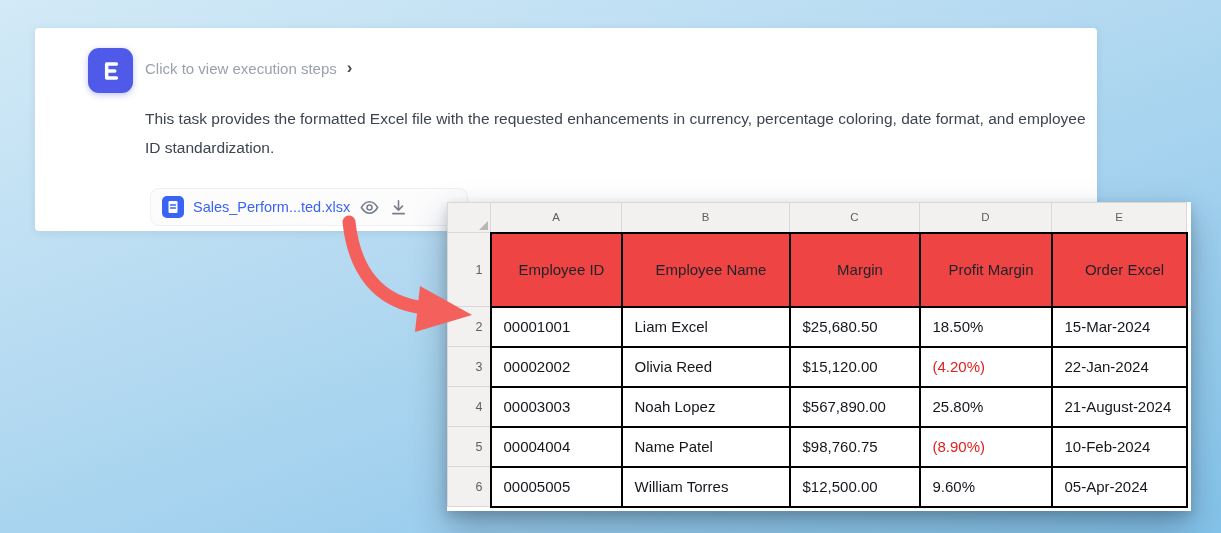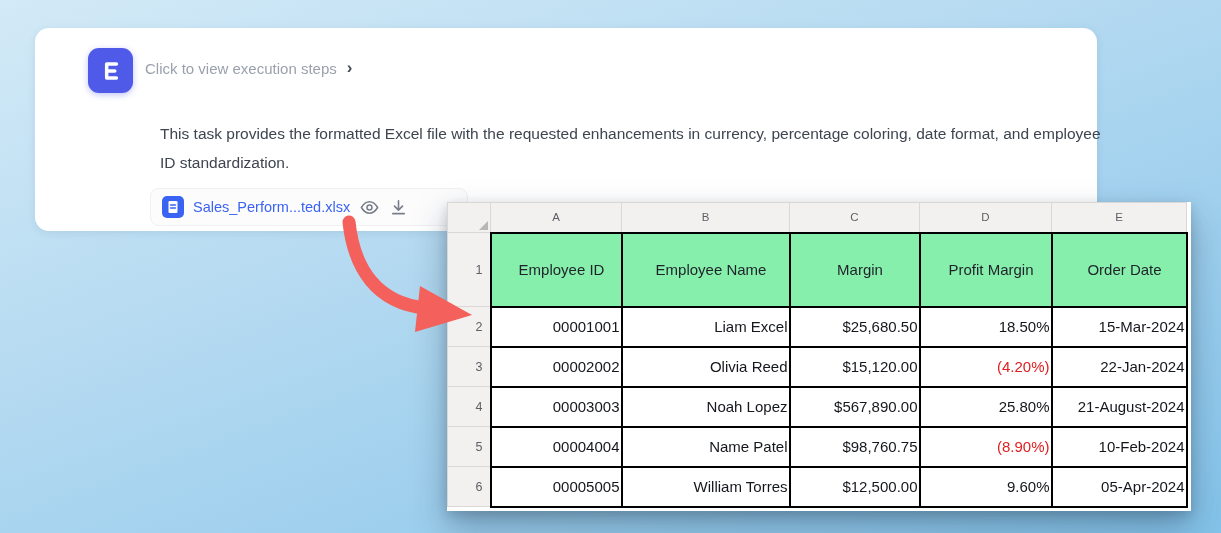--- a/index.html
+++ b/index.html
@@ -5,38 +5,38 @@
   html,body { margin:0; padding:0; }
   body {
     width:1221px; height:533px; overflow:hidden; position:relative;
     background: linear-gradient(160deg, #d3eaf7 0%, #b5daf1 40%, #84c3ea 100%);
     font-family: "Liberation Sans", sans-serif;
   }
 
   
   .card {
     position:absolute; left:35px; top:28px; width:1062px; height:203px;
-    background:#ffffff; border-radius:14px;
+    background:#ffffff; border-radius:4px;
     box-shadow: 0 2px 8px rgba(40,70,110,.10);
     z-index:1;
   }
   .agent-icon {
     position:absolute; left:53px; top:20px; width:45px; height:45px;
     background:#4f5ae8; border-radius:11px;
     display:flex; align-items:center; justify-content:center;
     box-shadow:0 2px 6px rgba(79,90,232,.35);
   }
   .exec-header {
     position:absolute; left:110px; top:32px;
     display:flex; align-items:center; gap:10px;
     font-size:15px; color:#9aa1ac; cursor:pointer;
   }
   .chev { color:#444b57; font-size:17px; font-weight:bold; line-height:1; transform:translateY(-1px); }
   .msg {
-    position:absolute; left:110px; top:76px; width:960px; margin:15px;
+    position:absolute; left:110px; top:76px; width:960px; margin:0;
     font-size:15.5px; line-height:29px; color:#3e4450;
   }
   .chip {
     position:absolute; left:115px; top:160px; width:318px; height:38px; box-sizing:border-box;
     background:#fcfcfd; border:1px solid #f0f0f3; border-radius:9px;
     display:flex; align-items:center; gap:9px; padding:12px 11px;
     cursor:pointer;
   }
   .doc-badge {
     width:22px; height:22px; flex:0 0 auto; background:#3b63f3; border-radius:5px;
@@ -65,28 +65,28 @@
     color:#5d6066; vertical-align:middle;
   }
   .colhead { font-size:11.5px; text-align:center; }
   .rowhead { font-size:12.5px; text-align:right; padding-right:7px; }
   .corner  { position:relative; }
   .corner .tri {
     position:absolute; right:2px; bottom:2px; width:0; height:0;
     border-left:9px solid transparent; border-bottom:9px solid #b8b7b5;
   }
   .hcell {
-    background:#86efac; border:2px solid #000;
+    background:#ef4444; border:2px solid #000;
     text-align:center; vertical-align:middle;
     font-size:15px; color:#1f2329;padding-left:12px;
   }
   .dcell {
     background:#fff; border:2px solid #000;
-    padding-left:4px; vertical-align:middle;
-    font-size:15px; color:#14171c;text-align:right;
+    padding-left:12px; vertical-align:middle;
+    font-size:15px; color:#14171c;
   }
   .neg { color:#e02020; }
 </style>
 </head>
 <body>
 
 <div class="card">
   <div class="agent-icon">
     <svg width="26" height="26" viewBox="0 0 24 24" fill="none">
       <path d="M8 5.5 H17 M8 12 H15.5 M8 18.5 H17 M8 5.5 V18.5" stroke="#ffffff" stroke-width="3.2" stroke-linecap="round" stroke-linejoin="round"></path>
@@ -149,21 +149,21 @@
       <td class="colhead">D</td>
       <td class="colhead">E</td>
     </tr>
 
     <tr class="r-header">
       <td class="rowhead">1</td>
       <td class="hcell">Employee ID</td>
       <td class="hcell">Employee Name</td>
       <td class="hcell">Margin</td>
       <td class="hcell">Profit Margin</td>
-      <td class="hcell">Order Date</td>
+      <td class="hcell">Order Excel</td>
     </tr>
 
     <tr class="r-data">
       <td class="rowhead">2</td>
       <td class="dcell">00001001</td>
       <td class="dcell">Liam Excel</td>
       <td class="dcell">$25,680.50</td>
       <td class="dcell">18.50%</td>
       <td class="dcell">15-Mar-2024</td>
     </tr>

